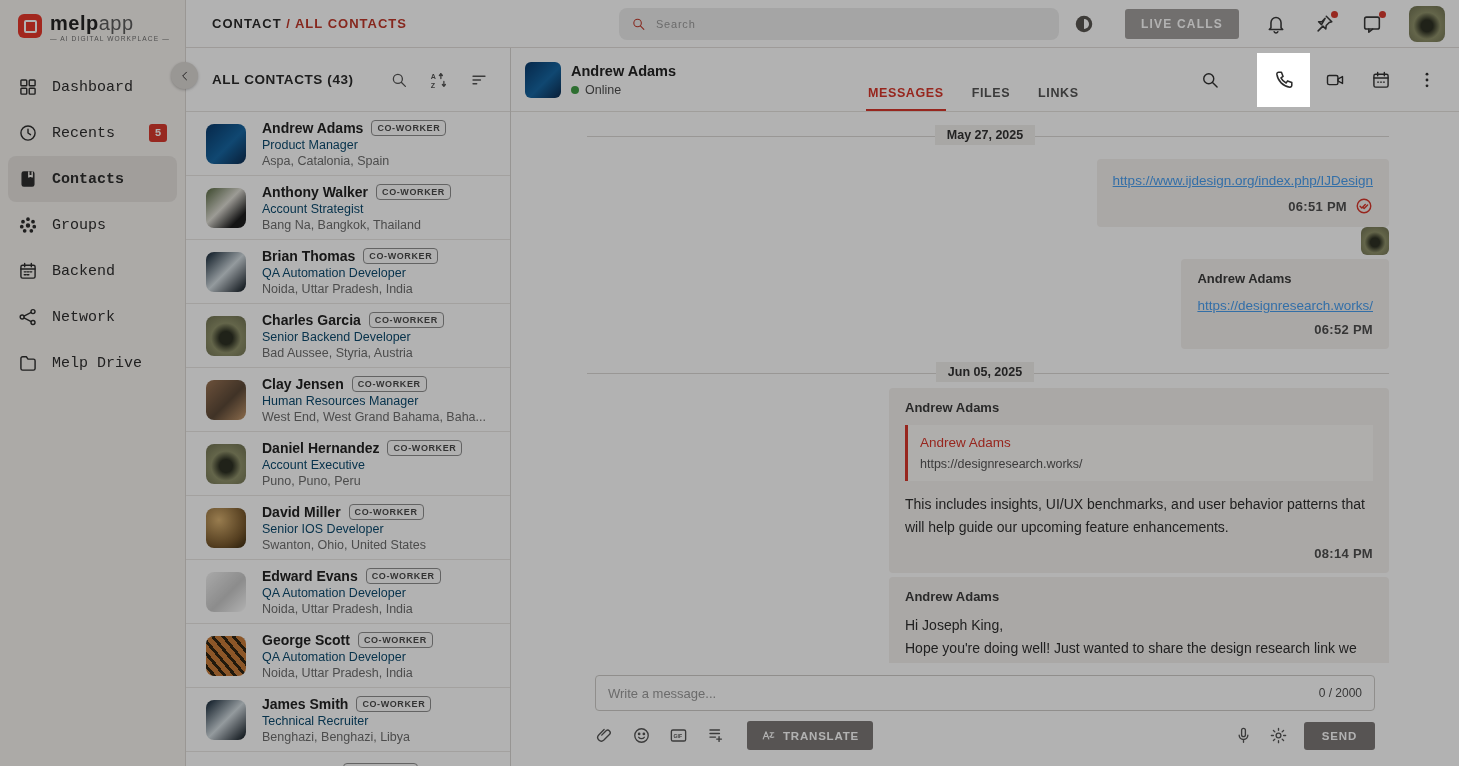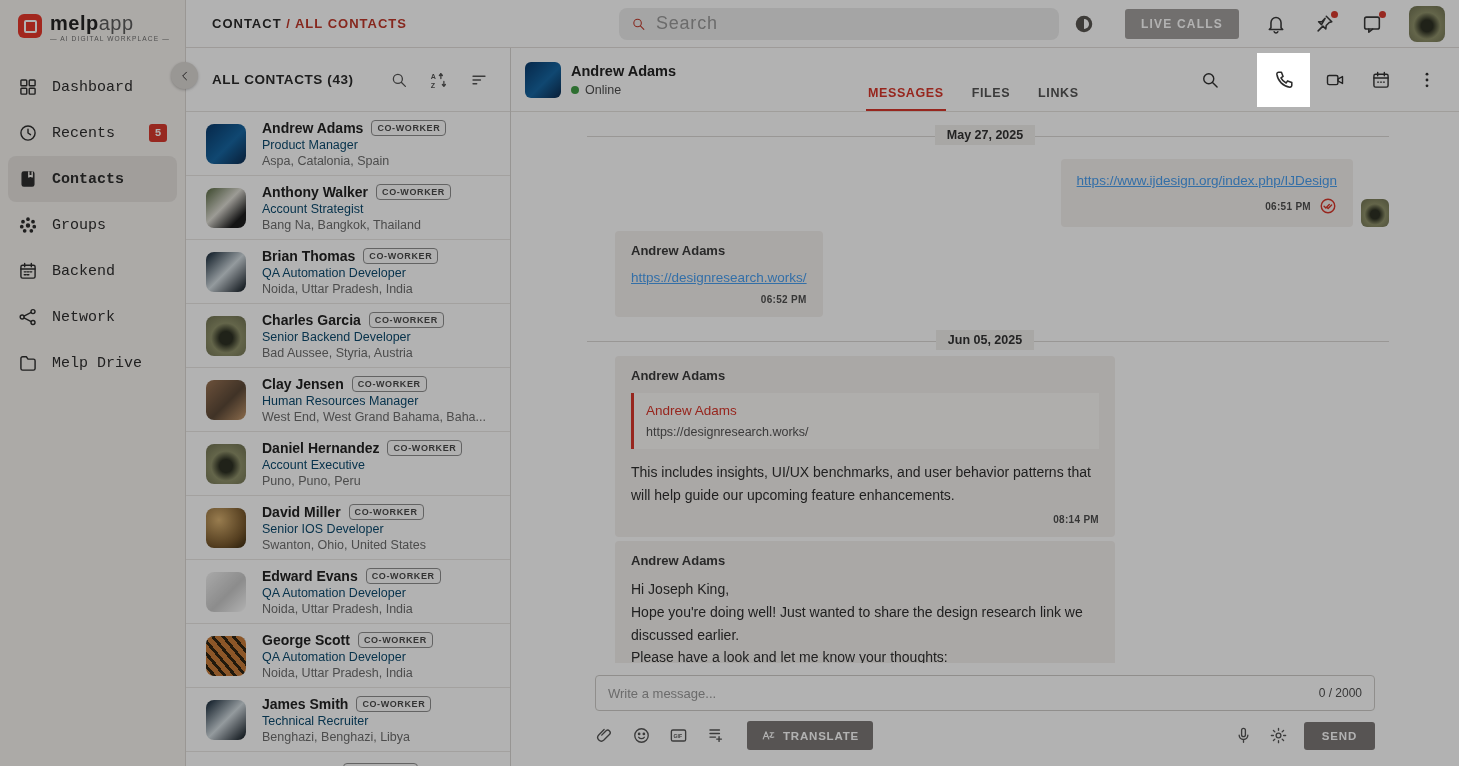--- a/index.html
+++ b/index.html
@@ -26,21 +26,21 @@
   .collapse-btn { position:absolute; left:171px; top:62px; width:27px; height:27px; border-radius:50%; background:#dcd8d4; border:none; color:#2e2e2e; z-index:5; display:flex; align-items:center; justify-content:center; cursor:pointer; box-shadow:0 1px 3px rgba(0,0,0,.25); }
   .collapse-btn .ic{ width:14px; height:14px; }
 
   
   .main { flex:1; display:flex; flex-direction:column; height:100%; min-width:0; }
   .topbar { height:48px; flex:0 0 48px; display:flex; align-items:center; border-bottom:1px solid #e2dfdc; background:#fff; padding:0 14px 0 26px; }
   .breadcrumb { font-size:13px; font-weight:bold; letter-spacing:1px; color:#2b2b2b; white-space:nowrap; }
   .breadcrumb .crumb-sep, .breadcrumb .crumb-current { color:#c0392b; }
   .search-wrap { margin-left:212px; width:440px; height:32px; background:#ededed; border-radius:8px; display:flex; align-items:center; padding:0 12px; gap:10px; }
   .search-wrap .ic { width:16px; height:16px; color:#c0392b; }
-  .search-input { border:none; outline:none; background:transparent; font-size:18px; letter-spacing:.8px; color:#333; width:100%; font-family:"Liberation Sans",sans-serif; }
+  .search-input { border:none; outline:none; background:transparent; font-size:11px; letter-spacing:.8px; color:#333; width:100%; font-family:"Liberation Sans",sans-serif; }
   .search-input::placeholder { color:#9a9a9a; }
   .theme-toggle { margin-left:14px; width:22px; height:22px; border:none; background:transparent; cursor:pointer; }
   .topbar-right { margin-left:auto; display:flex; align-items:center; gap:26px; }
   .live-calls-btn { background:#a3a09e; color:#fff; border:none; border-radius:3px; font-size:12px; font-weight:bold; letter-spacing:1.2px; padding:8px 16px; cursor:pointer; font-family:"Liberation Sans",sans-serif; }
   .tb-icon { position:relative; width:22px; height:22px; color:#3a3a3a; cursor:pointer; }
   .tb-icon .dot { position:absolute; top:-2px; right:-3px; width:7px; height:7px; border-radius:50%; background:#d93a2e; }
   .user-avatar { width:36px; height:36px; border-radius:8px; cursor:pointer; }
 
   .content { flex:1; display:flex; min-height:0; }
 
@@ -74,29 +74,29 @@
   .chat-tab { font-size:12.5px; font-weight:bold; letter-spacing:.6px; color:#555; padding:0 2px 9px 2px; cursor:pointer; border-bottom:2px solid transparent; }
   .chat-tab.active { color:#d8372b; border-bottom-color:#d8372b; }
   .chat-header-icons { margin-left:auto; display:flex; align-items:center; gap:26px; }
   .chat-header-icons .ic { width:20px; height:20px; color:#333; cursor:pointer; }
   .call-gap { width:53px; height:20px; }
 
   .messages { flex:1; overflow:hidden; padding:0 70px; }
   .day-divider { position:relative; text-align:center; margin-top:13px; height:22px; }
   .day-divider::before { content:""; position:absolute; left:6px; right:0; top:50%; height:1px; background:#dcd9d6; }
   .day-chip { position:relative; background:#f1efed; color:#333; font-size:12.5px; font-weight:bold; padding:3px 12px; }
-  .msg-row { display:flex; margin-top:4px; position:relative; }
+  .msg-row { display:flex; margin-top:4px; position:relative;flex-direction:column; }
   .msg-row.out { justify-content:flex-end; align-items:flex-end; margin-top:12px; }
   .msg-row.in { justify-content:flex-start; padding-left:34px; align-items:flex-end; }
   .bubble { background:#f4f1ee; border-radius:4px; padding:12px 16px; max-width:500px; }
   .msg-link { color:#4a9ff0; font-size:13.5px; text-decoration:underline; word-break:break-all; }
   .msg-sender { font-size:13px; font-weight:bold; color:#3c3c3c; margin-bottom:10px; }
   .msg-body { font-size:14px; color:#2f2f2f; line-height:1.62; }
   .msg-meta { display:flex; align-items:center; justify-content:flex-end; gap:8px; margin-top:8px; }
-  .msg-time { font-size:10px; font-weight:bold; color:#4f4f4f; letter-spacing:.3px; }
+  .msg-time { font-size:13px; font-weight:bold; color:#4f4f4f; letter-spacing:.3px; }
   .read-check { width:18px; height:18px; color:#d8372b; }
   .msg-avatar-out { width:28px; height:28px; border-radius:6px; margin-left:8px; }
   .quote-block { background:#fbf9f7; border-left:3px solid #d8372b; padding:10px 12px; margin-bottom:12px; min-width:420px; }
   .quote-sender { color:#d8372b; font-size:13.5px; margin-bottom:7px; }
   .quote-text { color:#555; font-size:12.5px; }
 
   
   .composer { flex:0 0 103px; padding:12px 84px 0 84px; }
   .composer-input { height:36px; border:1px solid #cfccc9; border-radius:4px; display:flex; align-items:center; padding:0 12px; }
   .composer-field { border:none; outline:none; flex:1; font-size:13px; color:#333; font-family:"Liberation Sans",sans-serif; background:transparent; }

